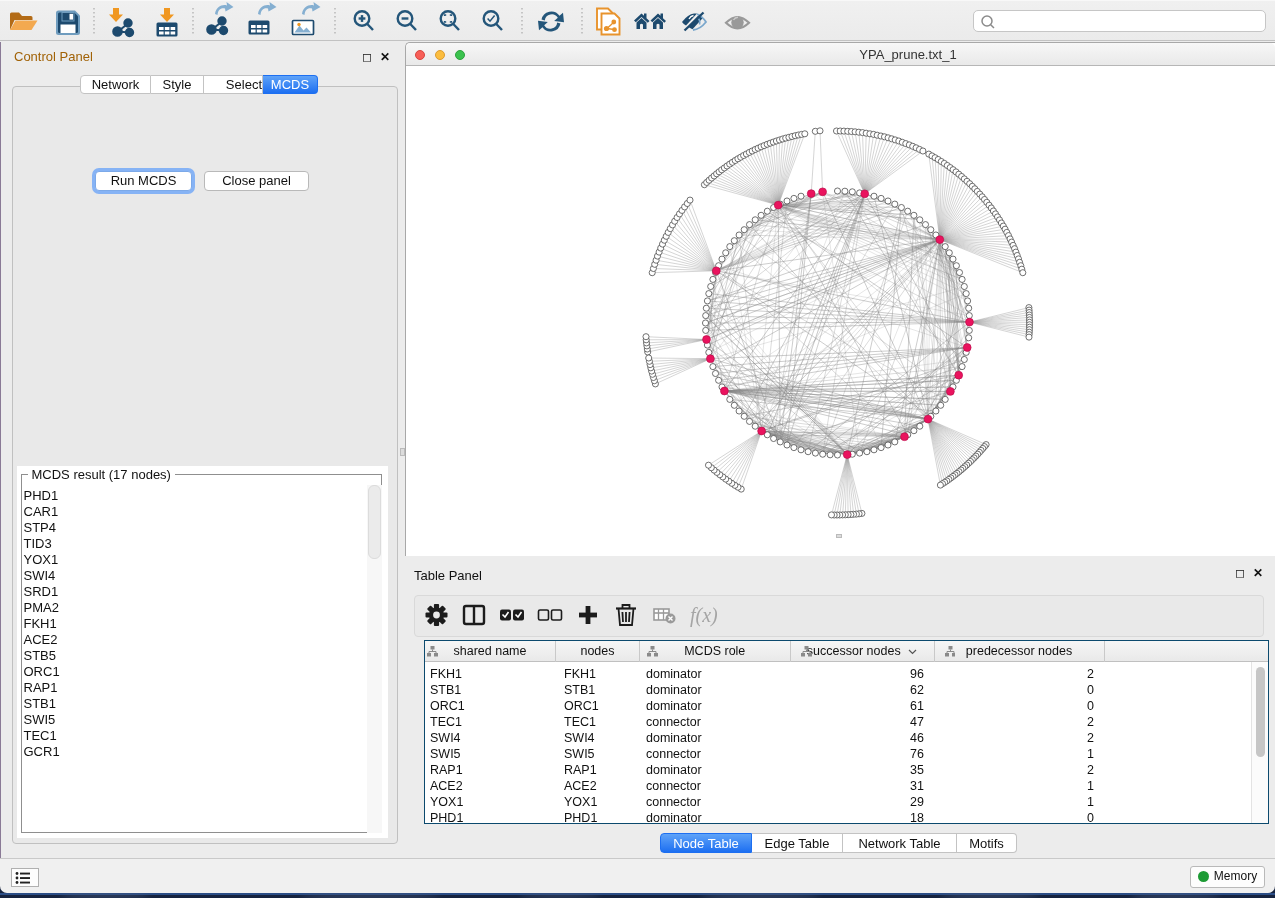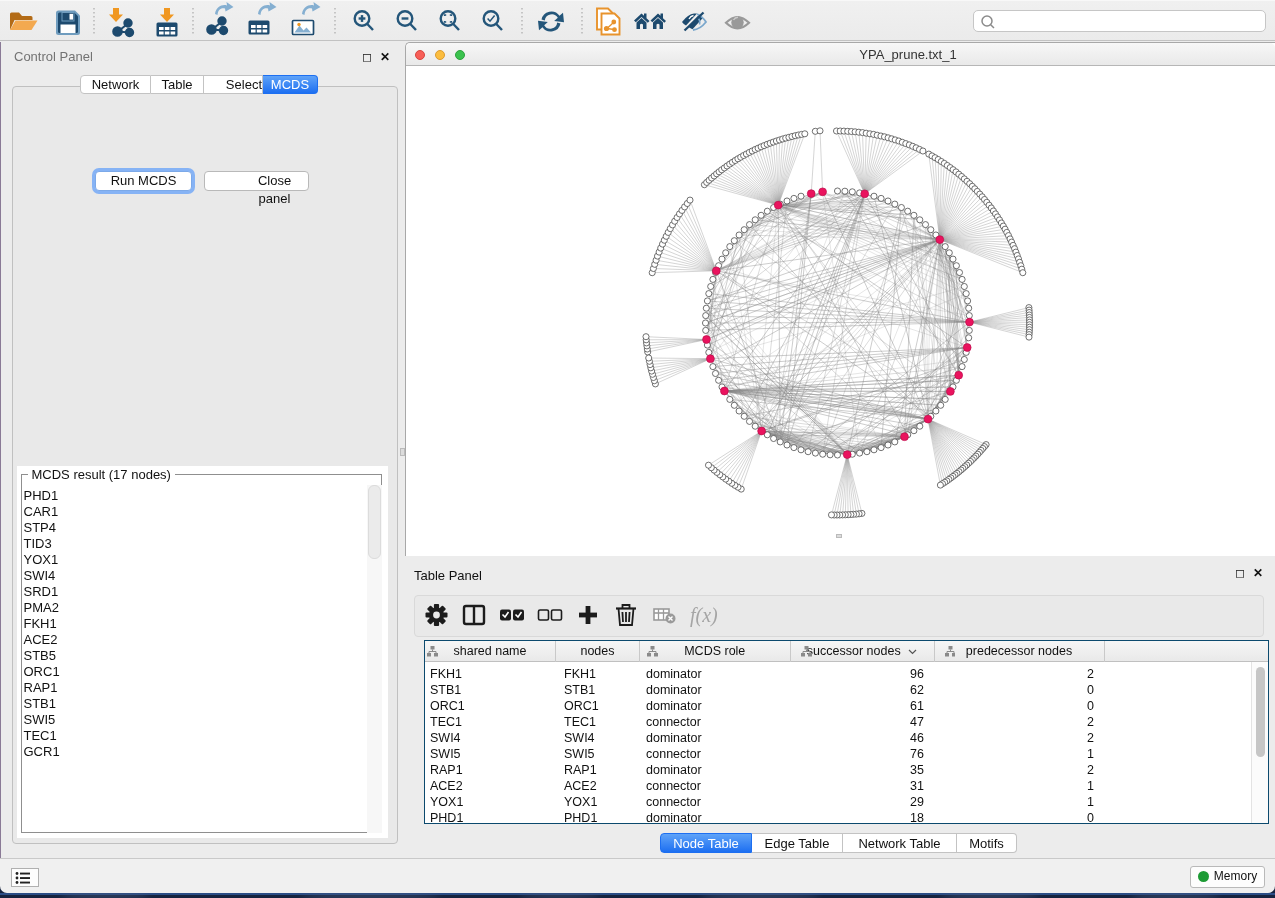--- a/index.html
+++ b/index.html
@@ -6,39 +6,39 @@
 html,body { width:1275px; height:898px; overflow:hidden; }
 body { font-family:"Liberation Sans", sans-serif; background:#ececec; position:relative; font-size:13px; color:#1a1a1a; }
 
 #toolbar { position:absolute; left:0; top:0; width:1275px; height:41px;
   background:linear-gradient(#f0f0f0,#ebebeb); border-bottom:1px solid #c2c2c2; border-top:1px solid #f8f8f8;}
 #toolbar svg { position:absolute; top:0; }
 #searchbox { position:absolute; left:973px; top:9px; width:293px; height:22px; background:#fff;
   border:1px solid #c6c6c6; border-radius:5px; }
 
 #cpanel { position:absolute; left:1px; top:42px; width:404px; height:816px; background:#ececec; }
-#cpanel-title { position:absolute; left:13px; top:7px; font-size:13px; color:#737373;text-align:right; }
+#cpanel-title { position:absolute; left:13px; top:7px; font-size:13px; color:#a16207;text-align:right; }
 .wbtn { position:absolute; top:8px; font-size:12px; color:#111; }
 #cp-tabs { position:absolute; left:79px; top:33px; height:32px; display:flex; z-index:5; }
 .cptab { height:19px; line-height:18px; text-align:center; font-size:13px; background:#fff;
   border:1px solid #c3c3c3; border-left:none; color:#111; padding:0; }
 .cptab:first-child { border-left:1px solid #c3c3c3; border-radius:4px 0 0 4px; }
 .cptab:last-child { border-radius:0 4px 4px 0; }
 .cptab.sel { background:linear-gradient(#5fa3f8,#1d6ff1); color:#fff; border-color:#1d6ff1; }
 #cp-content { position:absolute; left:11px; top:44px; width:386px; height:758px;
   background:#e9e9e9; border:1px solid #c0c0c0; border-radius:4px; }
 #optlabel { position:absolute; left:0; top:27px; width:100%; text-align:center; font-size:13px; color:#111; }
 #dropdown { position:absolute; left:32px; top:51px; width:314px; height:19px; background:#fff;
   border:1px solid #b4b4b4; border-radius:4px; font-size:13px; line-height:18px; padding-left:13px; color:#111;}
 #dd-step { position:absolute; right:-1px; top:-1px; width:18px; height:20px; border-radius:0 4px 4px 0;
   background:linear-gradient(#66a7f9,#1c6ef0); }
 .btn { position:absolute; height:20px; background:#fff; border:1px solid #b9b9b9; border-radius:4px;
   font-size:13px; text-align:center; line-height:18px; color:#111; }
 #runbtn { left:82px; top:84px; width:97px; box-shadow:0 0 0 3px rgba(100,160,248,0.75); border-color:#7ca9e8;}
-#closebtn { left:191px; top:84px; width:105px;padding-left:36px; }
+#closebtn { left:191px; top:84px; width:105px; }
 #whitebox { position:absolute; left:4px; top:379px; width:371px; height:372px; background:#fff; }
 #fieldset { position:absolute; left:3.5px; top:7.5px; width:361px; height:359px; border:1px solid #8f8f8f; }
 #fieldset-legend { position:absolute; left:6px; top:-8px; background:#fff; padding:0 4px; font-size:13px; color:#111; }
 #mcdslist { position:absolute; left:2px; top:13px; font-size:13px; line-height:16px; color:#111; }
 #listsb { position:absolute; left:345px; top:10px; width:15px; height:348px; background:#f7f7f7; }
 #listsb .th { position:absolute; left:1px; top:0px; width:13px; height:74px; background:#ebebeb; border:1px solid #dcdcdc; border-radius:6px;}
 
 #netwin { position:absolute; left:405px; top:42px; width:870px; height:514px;
   border:1px solid #a8a8a8; border-bottom:none; border-right:none; border-radius:5px 0 0 0; background:#fff; }
 #nettitle { position:absolute; left:0; top:0; width:100%; height:23px;
@@ -221,21 +221,21 @@
         <line x1="16.7" y1="13.7" x2="20" y2="17" stroke="#8b8b8b" stroke-width="1.5"></line>
       </svg>
     </div>
 </div>
 <div id="cpanel">
  <div id="cpanel-title">Control Panel</div>
  <div class="wbtn" style="left:361px;">◻</div>
  <div class="wbtn" style="left:379px; font-weight:bold;">✕</div>
  <div id="cp-tabs">
   <div class="cptab" style="width:71px;">Network</div>
-  <div class="cptab" style="width:53px;">Table</div>
+  <div class="cptab" style="width:53px;">Style</div>
   <div class="cptab" style="width:59px;text-align:right;">Select</div>
   <div class="cptab sel" style="width:55px;">MCDS</div>
  </div>
  <div id="cp-content">
   <div class="btn" id="runbtn">Run MCDS</div>
   <div class="btn" id="closebtn">Close panel</div>
   <div id="whitebox">
    <div id="fieldset">
     <div id="fieldset-legend">MCDS result (17 nodes)</div>
     <div id="mcdslist">PHD1<br>CAR1<br>STP4<br>TID3<br>YOX1<br>SWI4<br>SRD1<br>PMA2<br>FKH1<br>ACE2<br>STB5<br>ORC1<br>RAP1<br>STB1<br>SWI5<br>TEC1<br>GCR1</div>

